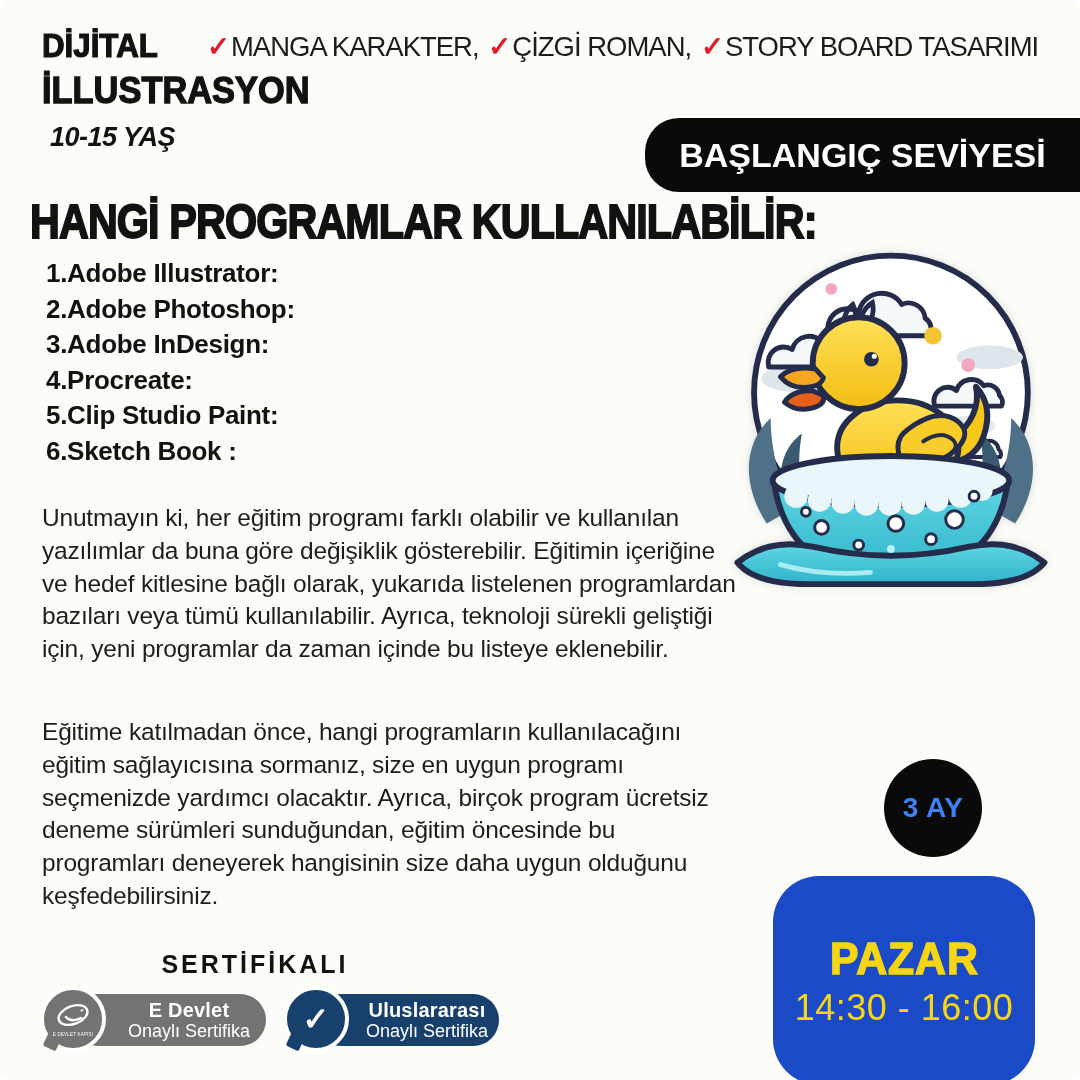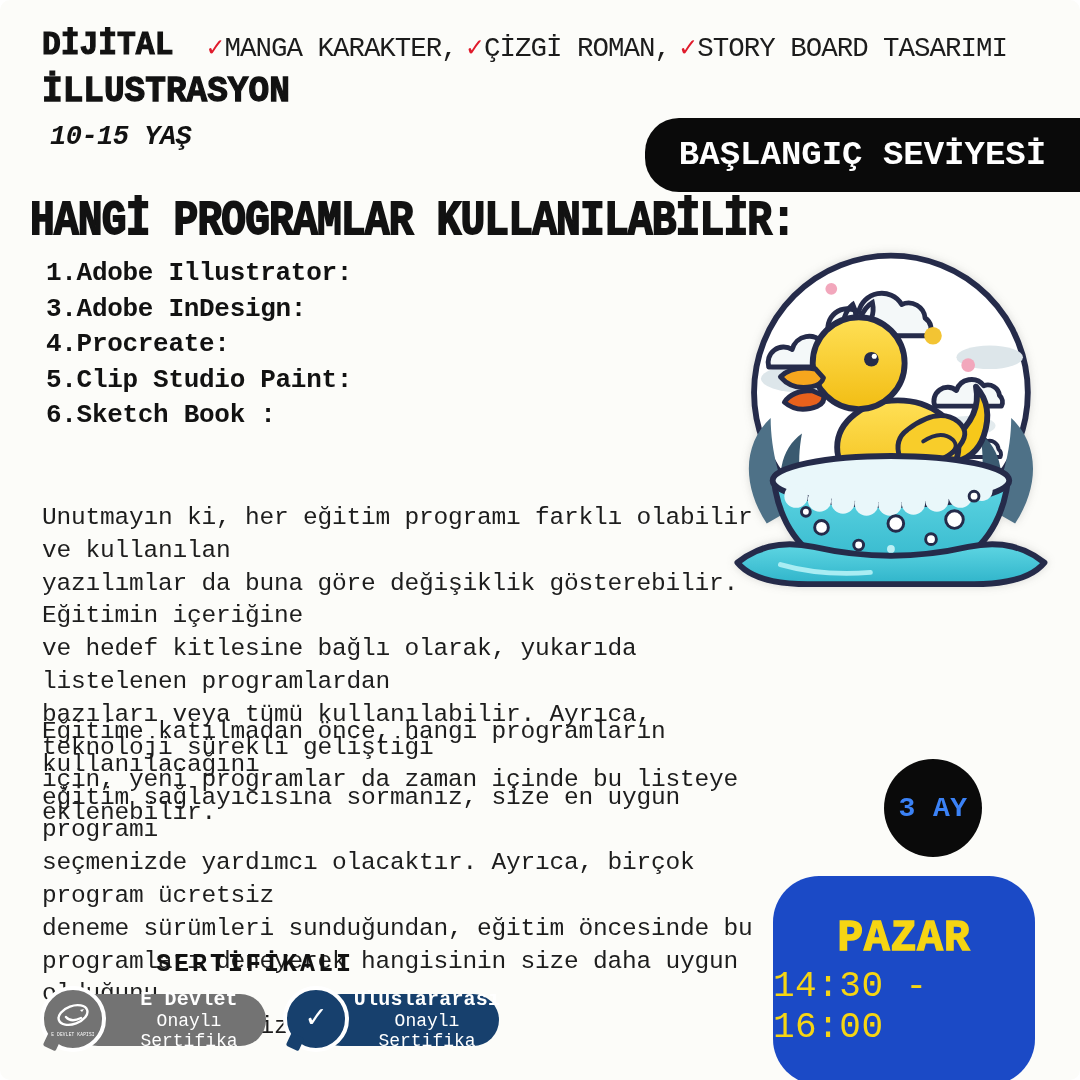--- a/index.html
+++ b/index.html
@@ -1,19 +1,19 @@
 <!DOCTYPE html>
 <html><head>
 <meta charset="utf-8">
 <style>
   html,body { margin:0; padding:0; }
   .poster {
     position:relative; width:1080px; height:1080px;
     background:#fcfcf9; overflow:hidden;
-    font-family:Liberation Mono, monospace; color:#121212;border-radius:10px;
+    font-family:Liberation Sans, sans-serif; color:#121212;border-radius:10px;
   }
   .abs { position:absolute; }
 
   
   .brand1 { left:42px; top:26px; font-size:34px; font-weight:800;
             letter-spacing:0; transform:scaleX(.92); transform-origin:left;
             -webkit-text-stroke:1.2px #121212; white-space:nowrap; }
   .topics { left:207px; top:30px; font-size:28px; font-weight:400;
             letter-spacing:-1px; white-space:nowrap; color:#1c1c1c;
             transform:scaleX(.98); transform-origin:left; }
@@ -85,20 +85,21 @@
   <div class="abs topics">
     <span class="check">✓</span><span>MANGA KARAKTER,</span><span class="check">✓</span><span>ÇİZGİ ROMAN,</span><span class="check">✓</span><span>STORY BOARD TASARIMI</span>
   </div>
   <div class="abs brand2">İLLUSTRASYON</div>
   <div class="abs age">10-15 YAŞ</div>
   <div class="abs level-badge">BAŞLANGIÇ SEVİYESİ</div>
 
   <div class="abs heading">HANGİ PROGRAMLAR KULLANILABİLİR:</div>
   <div class="abs programs">
     <div>1.Adobe Illustrator:</div>
+    <div>2.Adobe Photoshop:</div>
     <div>3.Adobe InDesign:</div>
     <div>4.Procreate:</div>
     <div>5.Clip Studio Paint:</div>
     <div>6.Sketch Book :</div>
   </div>
 
   <div class="abs duck-wrap">
     <svg viewBox="0 0 360 360" width="352" height="352" aria-hidden="true">
       <defs>
         <linearGradient id="gold" x1="0" y1="0" x2="0" y2="1">

